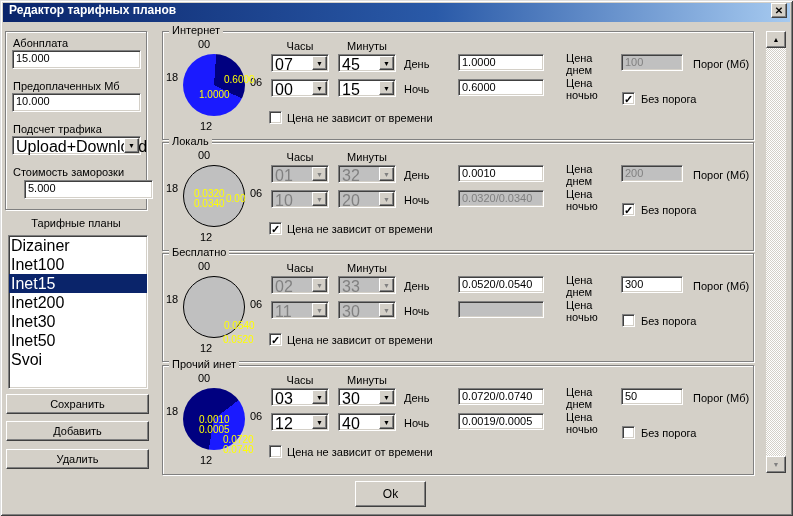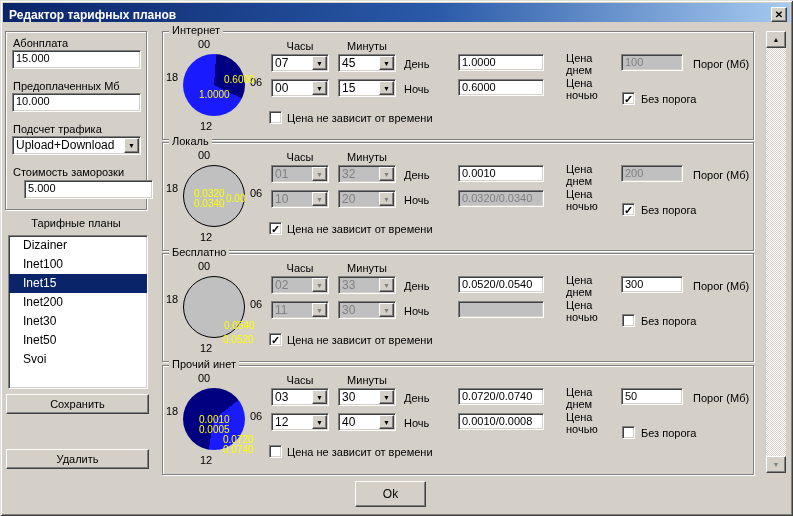--- a/index.html
+++ b/index.html
@@ -5,21 +5,21 @@
   * { margin:0; padding:0; box-sizing:border-box; font-family:"Liberation Sans", sans-serif; }
   html,body { background:#3a6ea5; }
   .window {
     position:relative; width:793px; height:516px; background:#d4d0c8; overflow:hidden;
     box-shadow: inset 1px 1px 0 #dfdfdf, inset -1px -1px 0 #404040, inset 2px 2px 0 #ffffff, inset -2px -2px 0 #808080;
   }
   
   .titlebar {
     position:absolute; left:3px; top:3px; right:3px; height:19px;
     background:linear-gradient(90deg,#0a246a 0%, #2a5aa8 55%, #a6caf0 100%);
-    display:flex; align-items:flex-end; padding:0 3px 0 6px;
+    display:flex; align-items:flex-start; padding:0 3px 0 6px;
   }
   .titlebar .title { color:#fff; font-size:12px; font-weight:bold; flex:1; white-space:nowrap; }
   .close-btn {
     width:16px; height:15px; background:#d4d0c8; display:flex; align-items:center; justify-content:center;
     border:1px solid; border-color:#fff #404040 #404040 #fff; box-shadow: inset -1px -1px 0 #808080;
     font-size:10px; font-weight:bold; color:#000; cursor:default;
   }
   
   .groupbox { position:absolute; border:1px solid #808080; box-shadow:1px 1px 0 #ffffff, inset 1px 1px 0 #ffffff; }
   .gcaption { position:absolute; top:-8px; left:6px; background:#d4d0c8; padding:0 3px; font-size:11px; color:#000; white-space:nowrap; }
@@ -34,21 +34,21 @@
     border:1px solid; border-color:#ffffff #404040 #404040 #ffffff;
     box-shadow: inset -1px -1px 0 #808080; display:flex; align-items:center; justify-content:center; cursor:default;
   }
   .lbl { position:absolute; font-size:11px; color:#000; white-space:nowrap; }
   
   .combo {
     position:absolute; width:58px; height:18px; background:#fff;
     border:1px solid; border-color:#808080 #ffffff #ffffff #808080;
     box-shadow: inset 1px 1px 0 #404040, inset -1px -1px 0 #d4d0c8;
   }
-  .combo .val { position:absolute; left:3px; top:1px; font-size:12px; color:#000; }
+  .combo .val { position:absolute; left:3px; top:1px; font-size:16px; color:#000; }
   .combo .arrow-btn {
     position:absolute; right:1px; top:1px; bottom:1px; width:15px; background:#d4d0c8;
     border:1px solid; border-color:#ffffff #404040 #404040 #ffffff; box-shadow: inset -1px -1px 0 #808080;
     display:flex; align-items:center; justify-content:center; font-size:7px; color:#000;
   }
   .combo.disabled { background:#c0c0c0; }
   .combo.disabled .val { color:#808080; }
   .combo.disabled .arrow-btn { color:#808080; }
   
   .cb {
@@ -60,21 +60,21 @@
   .cb .glyph { display:none; font-size:11px; font-weight:bold; color:#000; line-height:10px; }
   .cb.checked .glyph { display:block; }
   
   .fields-box { left:5px; top:31px; width:142px; height:179px; }
   .plans-label { position:absolute; left:5px; top:217px; width:142px; text-align:center; font-size:11px; color:#000; }
   .listbox {
     position:absolute; left:8px; top:235px; width:140px; height:154px; background:#fff; overflow:hidden;
     border:1px solid; border-color:#808080 #ffffff #ffffff #808080;
     box-shadow: inset 1px 1px 0 #404040, inset -1px -1px 0 #d4d0c8;
   }
-  .list-item { height:19px; line-height:19px; padding-left:14px; font-size:12px; color:#000; white-space:nowrap; }
+  .list-item { height:19px; line-height:19px; padding-left:2px; font-size:16px; color:#000; white-space:nowrap; }
   .list-item.selected { background:#0a246a; color:#fff; }
   
   .groups { position:absolute; left:162px; top:31px; width:592px; height:444px; }
   .grp { position:absolute; left:0; width:592px; height:109px; border:1px solid #808080; box-shadow:1px 1px 0 #ffffff, inset 1px 1px 0 #ffffff; }
   .grp-0 { top:0; } .grp-1 { top:111px; } .grp-2 { top:222px; } .grp-3 { top:334px; height:110px; }
   .pie { position:absolute; left:4px; top:6px; width:100px; height:100px; }
   .pie-circle { position:absolute; left:16px; top:16px; width:62px; height:62px; border-radius:50%; }
   .pie-circle.outlined { border:1px solid #000; }
   .ck { position:absolute; font-size:11px; color:#000; }
   .ck-00 { left:31px; top:0; } .ck-06 { left:83px; top:38px; } .ck-12 { left:33px; top:82px; } .ck-18 { left:-1px; top:33px; }
@@ -149,20 +149,21 @@
 
       <div class="list-item">Inet30</div>
 
       <div class="list-item">Inet50</div>
 
       <div class="list-item">Svoi</div>
 
   </div>
 
   <div class="btn" style="left:6px;top:394px;width:143px;height:20px">Сохранить</div>
+  <div class="btn" style="left:6px;top:421px;width:143px;height:20px">Добавить</div>
   <div class="btn" style="left:6px;top:449px;width:143px;height:20px">Удалить</div>
 
   <div class="groups">
 
       <div class="grp grp-0">
         <div class="gcaption">Интернет</div>
 
         <div class="pie">
           <div class="pie-circle" style="background: conic-gradient(rgb(26, 26, 255) 0deg, rgb(26, 26, 255) 4deg, rgb(0, 0, 128) 4deg, rgb(0, 0, 128) 116deg, rgb(26, 26, 255) 116deg, rgb(26, 26, 255) 360deg);"></div>
           <span class="ck ck-00">00</span>
@@ -391,21 +392,21 @@
         <div class="combo c-nm">
           <span class="val">40</span>
           <div class="arrow-btn">
             <span>▼</span>
           </div>
         </div>
         <div class="lbl night-lbl">Ночь</div>
 
         <div class="tb p-day">0.0720/0.0740</div>
         <div class="lbl p-day-lbl">Цена днем</div>
-        <div class="tb p-night">0.0010/0.0008</div>
+        <div class="tb p-night">0.0019/0.0005</div>
         <div class="lbl p-night-lbl">Цена ночью</div>
 
         <div class="tb thr">50</div>
         <div class="lbl thr-lbl">Порог (Мб)</div>
 
         <div class="cb cb-nothr">
           
         </div>
         <div class="lbl cb-nothr-lbl">Без порога</div>
 

